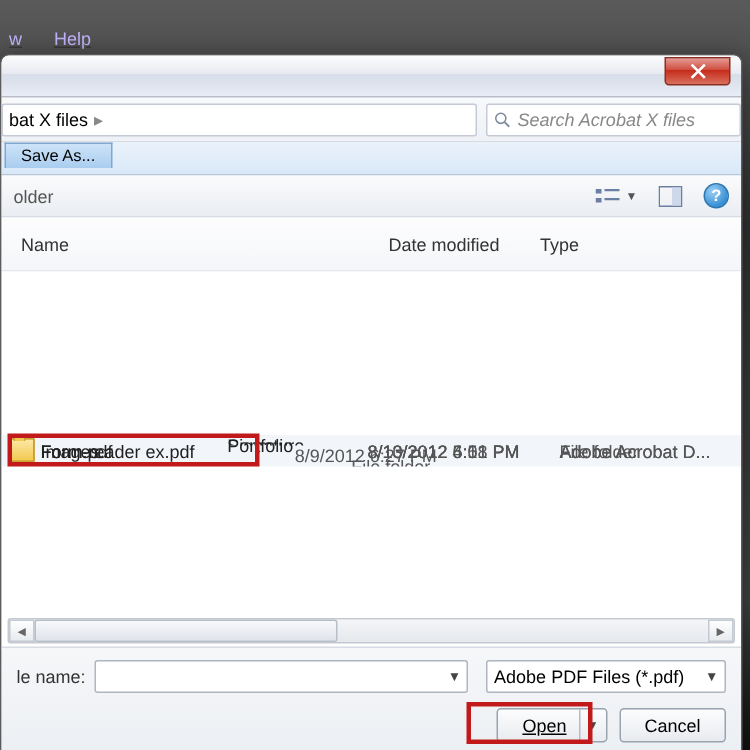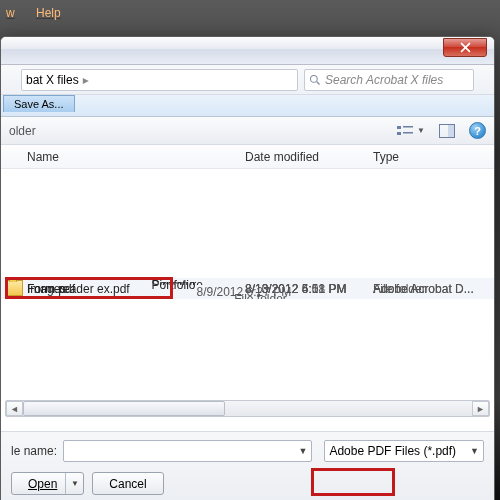--- a/index.html
+++ b/index.html
@@ -1,40 +1,40 @@
 <!DOCTYPE html>
 <html><head>
 <meta charset="utf-8">
 <style>
   * { box-sizing: border-box; margin: 0; padding: 0; }
   body { font-family: "Segoe UI", Tahoma, sans-serif; font-size: 12px; background: #333; width: 500px; height: 500px; overflow: hidden; position: relative; }
   .backdrop { position: absolute; inset: 0; background: linear-gradient(#5a5a5a, #333 30%, #444 80%, #111); }
-  .menubar { position: absolute; top: 4px; left: 0; height: 20px; padding: 2px 6px; color: #fdba74; font-size: 12px; }
+  .menubar { position: absolute; top: 17px; left: 0; height: 20px; padding: 2px 6px; color: #c4b5fd; font-size: 12px; }
   .menubar span { margin-right: 18px; text-decoration: underline; text-decoration-color: rgba(0,0,0,0.3); }
   .dialog { position: absolute; left: 0; top: 36px; width: 495px; height: 466px; background: #fff; border: 1px solid #5c5c5c; border-radius: 6px 6px 0 0; box-shadow: 0 4px 20px rgba(0,0,0,0.5); overflow: hidden; }
   .titlebar { height: 28px; background: linear-gradient(#fcfcfd, #e7eaf1 45%, #d7dde9 46%, #e7ecf5); border-bottom: 1px solid #b8bdc7; position: relative; }
   .closebtn { position: absolute; right: 7px; top: 1px; width: 44px; height: 19px; background: linear-gradient(#e59a94, #cf4d3f 45%, #c52b1a 46%, #d96e5d); border: 1px solid #8a2f22; border-radius: 0 0 3px 3px; display: flex; align-items: center; justify-content: center; }
   .closebtn svg { width: 11px; height: 11px; }
-  .navrow { height: 30px; background: linear-gradient(#f8f9fb,#eef1f6); border-bottom: 1px solid #d7dce4; display: flex; align-items: center; padding: 0 20px; gap: 6px; font-size: 12px; }
+  .navrow { height: 30px; background: linear-gradient(#f8f9fb,#eef1f6); border-bottom: 1px solid #d7dce4; display: flex; align-items: center; padding: 0 0; gap: 6px; font-size: 12px; }
   .crumb { display: flex; align-items: center; gap: 4px; flex: 1; border: 1px solid #c5cbd6; background: #fff; height: 22px; padding: 0 4px; border-radius: 2px; }
   .crumb .sep { color: #888; }
   .searchbox { width: 170px; height: 22px; border: 1px solid #c5cbd6; border-radius: 2px; background: #fff; display: flex; align-items: center; padding: 0 4px; color: #888; font-style: italic; gap: 4px; }
   .searchbox svg { width: 12px; height: 12px; flex: none; }
   .searchbox span { overflow: hidden; white-space: nowrap; text-overflow: ellipsis; }
   .saverow { height: 22px; background: linear-gradient(#eaf2fb,#d9e8f8); border-bottom: 1px solid #b9c6d6; display: flex; align-items: flex-start; }
   .saverow .tab { background: linear-gradient(#cde3f8,#a9cdef); border: 1px solid #7fa8d0; border-bottom: none; padding: 2px 10px; font-size: 11px; margin-left: 2px;}
   .toolrow { height: 28px; background: linear-gradient(#fafbfc,#eaedf2); border-bottom: 1px solid #d7dce4; display: flex; align-items: center; justify-content: space-between; padding: 0 8px; }
   .toolrow .left { color: #555; }
   .toolrow .right { display: flex; align-items: center; gap: 14px; }
   .iconbtn { display: inline-flex; align-items: center; gap: 2px; color: #4a5a7a; }
   .iconbtn .caret { font-size: 8px; color: #555; }
   .helpicon { width: 17px; height: 17px; border-radius: 50%; background: radial-gradient(circle at 35% 30%, #9bd0f5, #3a90d4 70%); color: #fff; display: flex; align-items: center; justify-content: center; font-size: 11px; font-weight: bold; border: 1px solid #2d76b0;}
-  .listhdr { height: 24px; display: flex; align-items: center; border-bottom: 1px solid #e4e7ec; background: linear-gradient(#fdfdfe,#f4f6f9); font-size: 12px; color: #333; padding-left: 26px; }
+  .listhdr { height: 36px; display: flex; align-items: center; border-bottom: 1px solid #e4e7ec; background: linear-gradient(#fdfdfe,#f4f6f9); font-size: 12px; color: #333; padding-left: 13px; }
   .listhdr .c1 { width: 218px; }
-  .listhdr .c2 { width: 128px; }
+  .listhdr .c2 { width: 128px; text-align: center; }
   .listhdr .c3 { flex: 1; }
   .filelist { height: 252px; overflow: hidden; background: #fff; position: relative; }
   .row { display: flex; align-items: center; height: 21px; padding-left: 26px; font-size: 12px; color: #222; position: relative; }
   .row.sel { background: #f2f6fb; }
   .row .ic { width: 16px; height: 16px; position: absolute; left: 6px; top: 2px; }
   .row .c1 { width: 218px; white-space: nowrap; overflow: hidden; text-overflow: ellipsis; }
   .row .c2 { width: 128px; color: #555; }
   .row .c3 { flex: 1; color: #555; white-space: nowrap; overflow: hidden; text-overflow: ellipsis; }
   .folder-ic { background: linear-gradient(#fde9a6,#f3c94f); border: 1px solid #caa030; border-radius: 1px; position: relative; }
   .folder-ic:before { content:""; position:absolute; left:1px; top:-3px; width:6px; height:3px; background:#f3c94f; border:1px solid #caa030; border-bottom:none; border-radius:1px 1px 0 0;}
@@ -46,21 +46,21 @@
   .hscroll .thumb { position:absolute; left:0; top:0; width:45%; height:100%; background:linear-gradient(#f8f9fb,#dfe3ea); border:1px solid #b8bec8; border-radius:2px; }
   .highlight { position:absolute; border:3px solid #c21a1a; pointer-events:none; }
   .highlight.rowbox { left:4px; top:108px; width:168px; height:22px; }
   .bottom { position:absolute; left:0; right:0; bottom:0; height:70px; border-top:1px solid #d7dce4; background:linear-gradient(#f6f7f9,#eceff3); padding:8px 10px; }
   .fnrow { display:flex; align-items:center; gap:6px; }
   .fnrow label { color:#333; white-space:nowrap; }
   .combo { height:22px; border:1px solid #aeb6c2; background:#fff; border-radius:2px; display:flex; align-items:center; padding:0 4px; position:relative; }
   .combo .caret { position:absolute; right:4px; font-size:9px; color:#444; }
   .fn-input { width:250px; }
   .ftype { width:160px; margin-left:6px;}
-  .btnrow { display:flex; gap:8px; margin-top:10px; align-items:center; }
+  .btnrow { display:flex; justify-content:flex-end; gap:8px; margin-top:10px; align-items:center; }
   .wbtn { height:23px; border:1px solid #9aa3b0; background:linear-gradient(#fdfdfe,#e8ebef); border-radius:3px; font-size:12px; padding:0 16px; display:flex; align-items:center; position:relative; }
   .wbtn.open { padding-right:26px; }
   .wbtn.open .drop { position:absolute; right:0; top:0; bottom:0; width:18px; border-left:1px solid #b4bcc7; display:flex; align-items:center; justify-content:center; font-size:8px; color:#444;}
   .highlight.openbox { position:absolute; right:99px; bottom:5px; width:84px; height:28px; }
   .wbtn .ul { text-decoration: underline; }
 </style>
 </head>
 <body>
 
 <div class="backdrop"></div>

